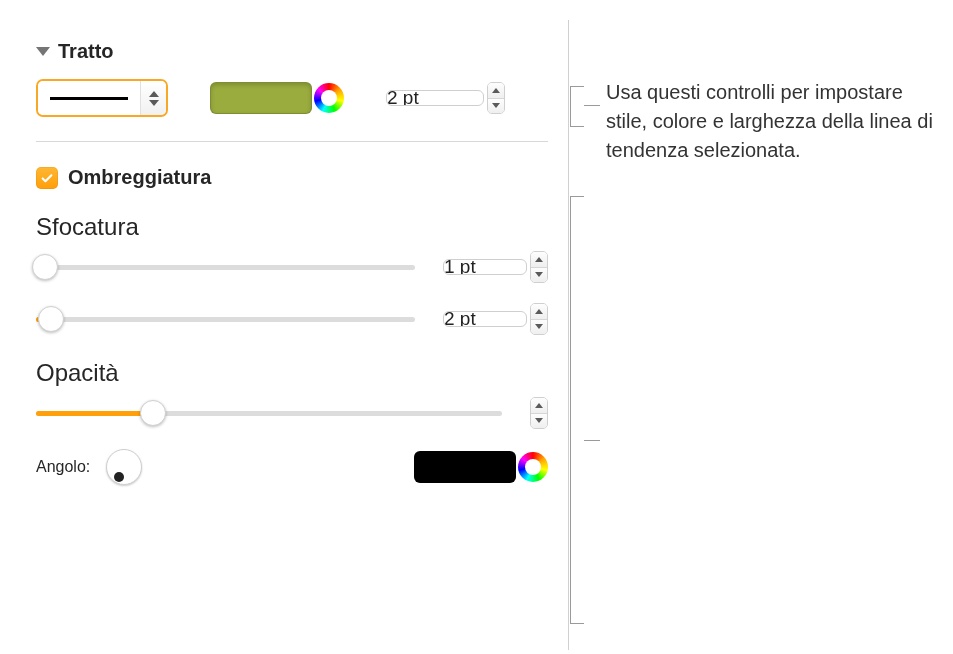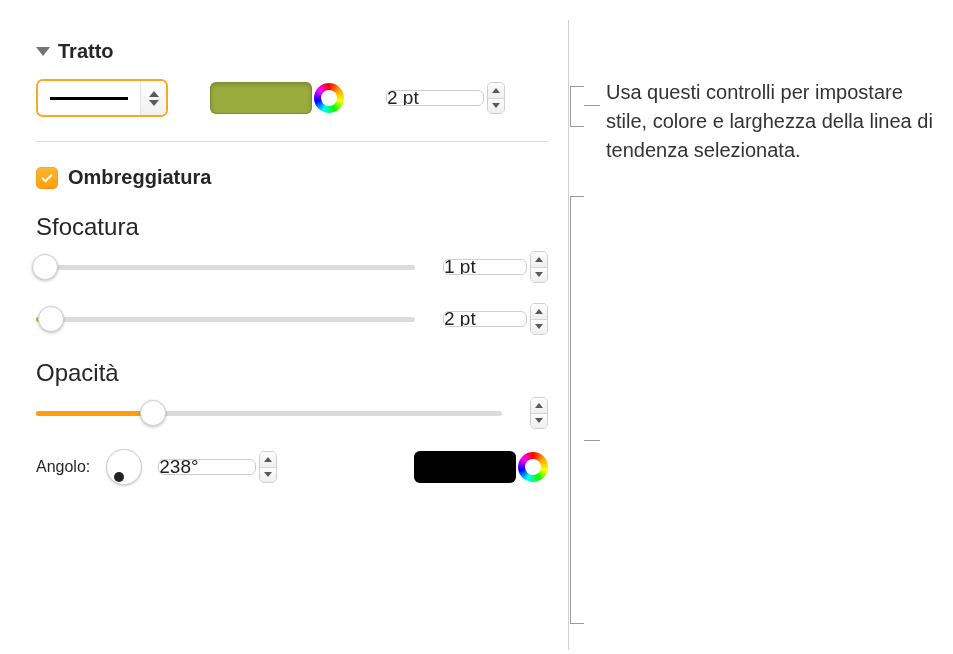--- a/index.html
+++ b/index.html
@@ -397,31 +397,20 @@
         </div>
       </div>
     </div>
   </div>
 
   <div class="angle-row">
     <div class="angle-label">Angolo:</div>
     <div class="angle-dial">
       <div class="angle-dot" id="angle-dot" style="left: 7.17089px; top: 22.3285px;"></div>
     </div>
-    <div class="stepper-field wideval">
-      <input type="text" value="238°" style="">
-      <div class="stepper">
-        <button>
-            <span class="st-up"></span>
-          </button>
-        <button>
-            <span class="st-dn"></span>
-          </button>
-      </div>
-    </div>
     <div class="shadow-color-group">
       <div class="color-well" id="shadow-color-well" style="background: rgb(0, 0, 0);"></div>
       <div class="color-wheel"></div>
     </div>
   </div>
 
 </div>
 
 <div class="callouts">
 

